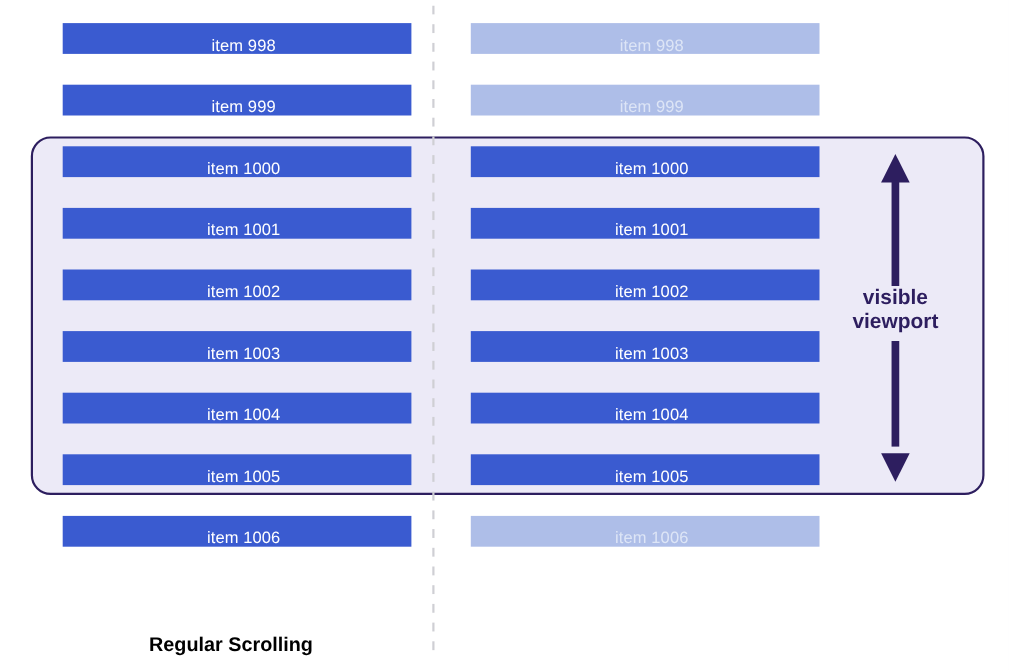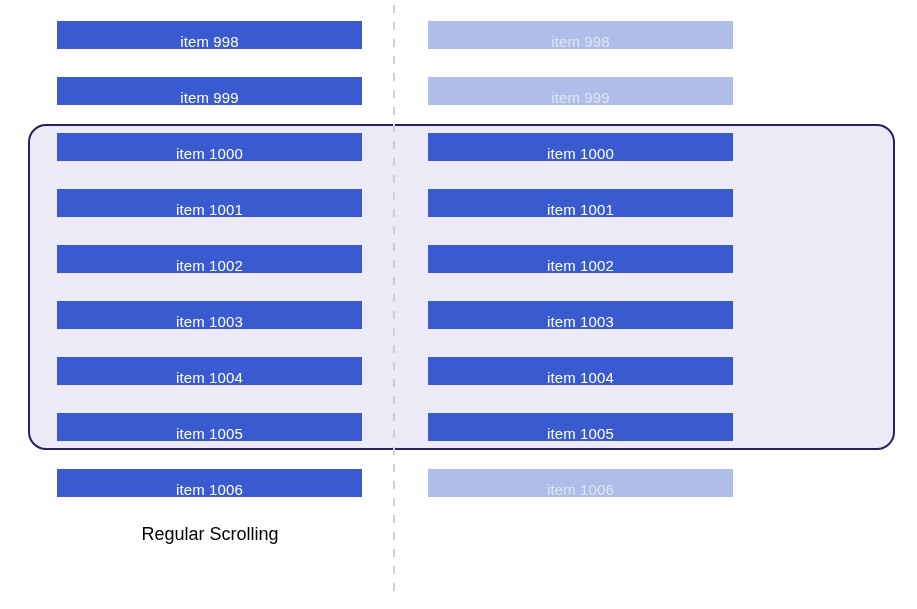--- a/index.html
+++ b/index.html
@@ -68,20 +68,21 @@
     left: 0;
     width: 305px;
     height: 28px;
     line-height: 41px;
     text-align: center;
     font-size: 15px;
     letter-spacing: 0.1px;
     background: #3A5BD0;
     color: #ffffff;
     white-space: nowrap;
+    padding-left: 12px;
   }
   .item.faded {
     background: #AEBEE8;
     color: #DDE5F6;
   }
 
   
   .arrow-group {
     position: absolute;
     left: 752px;
@@ -103,25 +104,25 @@
     text-align: center;
     font-size: 19px;
     font-weight: bold;
     line-height: 22px;
     color: #2D1E5F;
   }
 
   
   .caption {
     position: absolute;
-    top: 524px;
+    top: 576px;
     width: 306px;
     text-align: center;
     font-size: 18px;
-    font-weight: normal;
+    font-weight: bold;
     color: #000000;
     z-index: 4;
     white-space: nowrap;
   }
   .caption.left  { left: 57px; }
   .caption.right { left: 428px; }
 </style>
 </head>
 <body>
 
@@ -148,16 +149,30 @@
       <div class="item faded" style="top: 77px;">item 999</div>
       <div class="item" style="top: 133px;">item 1000</div>
       <div class="item" style="top: 189px;">item 1001</div>
       <div class="item" style="top: 245px;">item 1002</div>
       <div class="item" style="top: 301px;">item 1003</div>
       <div class="item" style="top: 357px;">item 1004</div>
       <div class="item" style="top: 413px;">item 1005</div>
       <div class="item faded" style="top: 469px;">item 1006</div>
     </div>
 
+  <div class="arrow-group">
+    <svg class="arrow-svg" width="124" height="302" viewBox="0 0 124 302">
+
+      <polygon points="62,2 75,28 49,28" fill="#2D1E5F"></polygon>
+      <rect x="58.5" y="26" width="7" height="96" fill="#2D1E5F"></rect>
+
+      <rect x="58.5" y="172" width="7" height="96" fill="#2D1E5F"></rect>
+      <polygon points="62,300 75,274 49,274" fill="#2D1E5F"></polygon>
+    </svg>
+    <div class="viewport-label">
+      <span>visible</span><br>
+      <span>viewport</span>
+    </div>
+  </div>
 
   <div class="caption left">Regular Scrolling</div>
 
 </div>
 
 </body></html>

